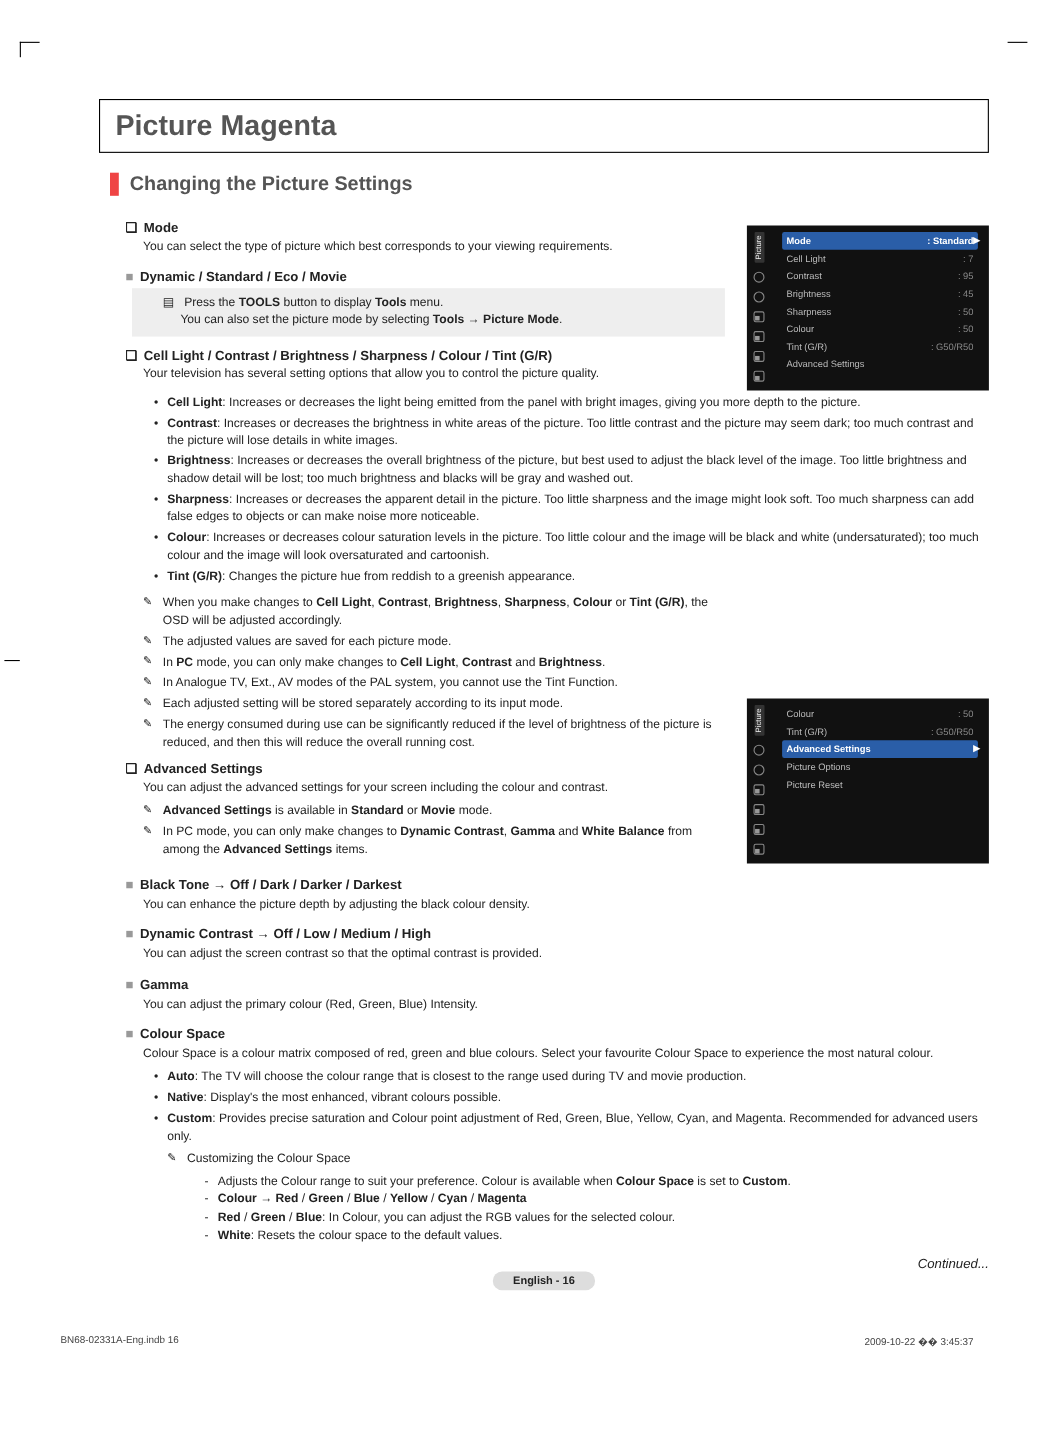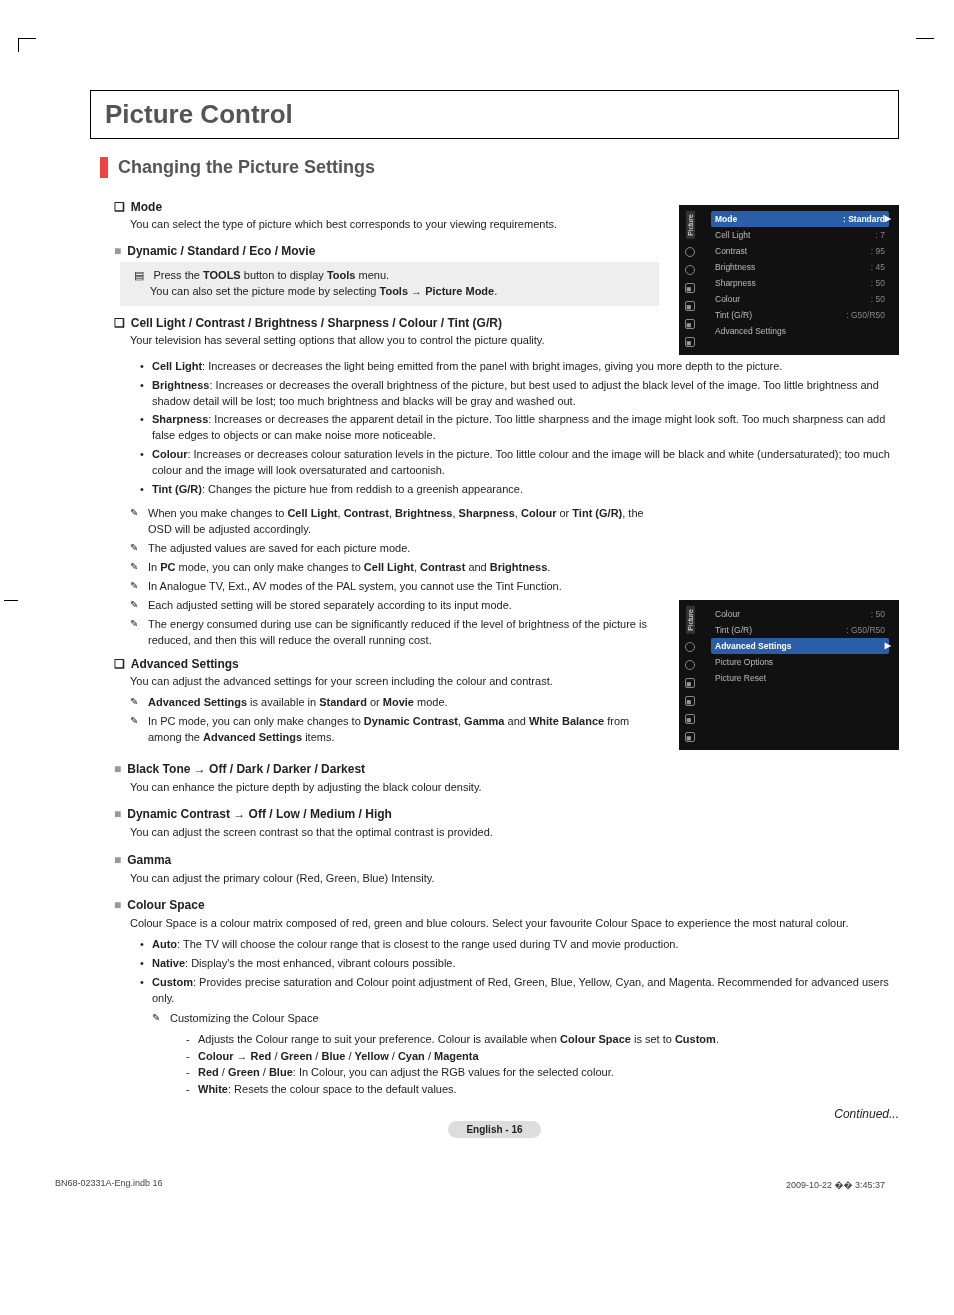--- a/index.html
+++ b/index.html
@@ -52,21 +52,21 @@
   .osd-side .ico.sq{border-radius:2px;}
   .osd-body { flex:1; padding:0 10px; }
   .osd-row { display:flex; justify-content:space-between; padding:3px 4px; }
   .osd-row.hi { background:#2a5ea8; color:#fff; font-weight:bold; border-radius:2px; position:relative;}
   .osd-row.hi::after{content:"▶"; font-size:8px; position:absolute; right:-2px; top:3px; color:#fff;}
   .osd-row .v{ color:#888; }
   .osd-row.hi .v{ color:#fff; }
   .q::before { content:"❏"; margin-right:6px; font-size:12px;}
   .sq::before{ content:"■"; color:#999; margin-right:6px;}
   .tool-ico::before{content:"▤"; margin-right:6px; font-size:11px;}
-  .note-box { background:#eee; padding:6px 14px; margin:4px 0 10px 30px; font-size:11px; line-height:1.45;}
+  .note-box { background:#eee; padding:6px 28px; margin:4px 0 10px 30px; font-size:11px; line-height:1.45;}
   h4.q { font-size:12px; font-weight:bold; margin:8px 0 3px 24px;}
   h4.sq{ font-size:12px; font-weight:bold; margin:12px 0 4px 24px;}
   .body-p{ margin:2px 0 6px 40px; line-height:1.4;}
   ul.bul{ margin:4px 0 4px 50px; padding:0; list-style:none;}
   ul.bul>li{ position:relative; padding-left:12px; line-height:1.45; margin:3px 0;}
   ul.bul>li::before{content:"•"; position:absolute; left:0; top:0;}
   ul.notes{ margin:4px 0 4px 40px; padding:0; list-style:none;}
   ul.notes>li{ position:relative; padding-left:18px; line-height:1.45; margin:3px 0;}
   ul.notes>li::before{content:"✎"; position:absolute; left:0; top:0; font-size:10px; border:0;}
   ul.dash{ margin:2px 0 2px 22px; padding:0; list-style:none;}
@@ -80,21 +80,21 @@
 </style>
 </head>
 <body>
 
 <div class="page">
   <div class="crop tl"></div>
     <div class="crop tr"></div>
     <div class="crop ml"></div>
 
   <div class="main-title-box">
-    <div class="main-title">Picture Control</div>
+    <div class="main-title">Picture Magenta</div>
   </div>
 
   <div class="section-title">Changing the Picture Settings</div>
 
   <div class="row">
     <div class="col-main">
       <h4 class="q">Mode</h4>
       <div class="body-p">You can select the type of picture which best corresponds to your viewing requirements.</div>
       <h4 class="sq">Dynamic / Standard / Eco / Movie</h4>
       <div class="note-box">
@@ -150,20 +150,21 @@
               <span>Advanced Settings</span>
               <span class="v"></span>
             </div>
           </div>
       </div>
     </div>
   </div>
 
   <ul class="bul" id="settings-items">
       <li><b>Cell Light</b><span>: Increases or decreases the light being emitted from the panel with bright images, giving you more depth to the picture.</span></li>
+      <li><b>Contrast</b><span>: Increases or decreases the brightness in white areas of the picture. Too little contrast and the picture may seem dark; too much contrast and the picture will lose details in white images.</span></li>
       <li><b>Brightness</b><span>: Increases or decreases the overall brightness of the picture, but best used to adjust the black level of the image. Too little brightness and shadow detail will be lost; too much brightness and blacks will be gray and washed out.</span></li>
       <li><b>Sharpness</b><span>: Increases or decreases the apparent detail in the picture. Too little sharpness and the image might look soft. Too much sharpness can add false edges to objects or can make noise more noticeable.</span></li>
       <li><b>Colour</b><span>: Increases or decreases colour saturation levels in the picture. Too little colour and the image will be black and white (undersaturated); too much colour and the image will look oversaturated and cartoonish.</span></li>
       <li><b>Tint (G/R)</b><span>: Changes the picture hue from reddish to a greenish appearance.</span></li>
     </ul>
 
   <div class="row">
     <div class="col-main">
       <ul class="notes">
         <li><span>When you make changes to </span><b>Cell Light</b><span>, </span><b>Contrast</b><span>, </span><b>Brightness</b><span>, </span><b>Sharpness</b><span>, </span><b>Colour</b><span> or </span><b>Tint (G/R)</b><span>, the OSD will be adjusted accordingly.</span></li>

